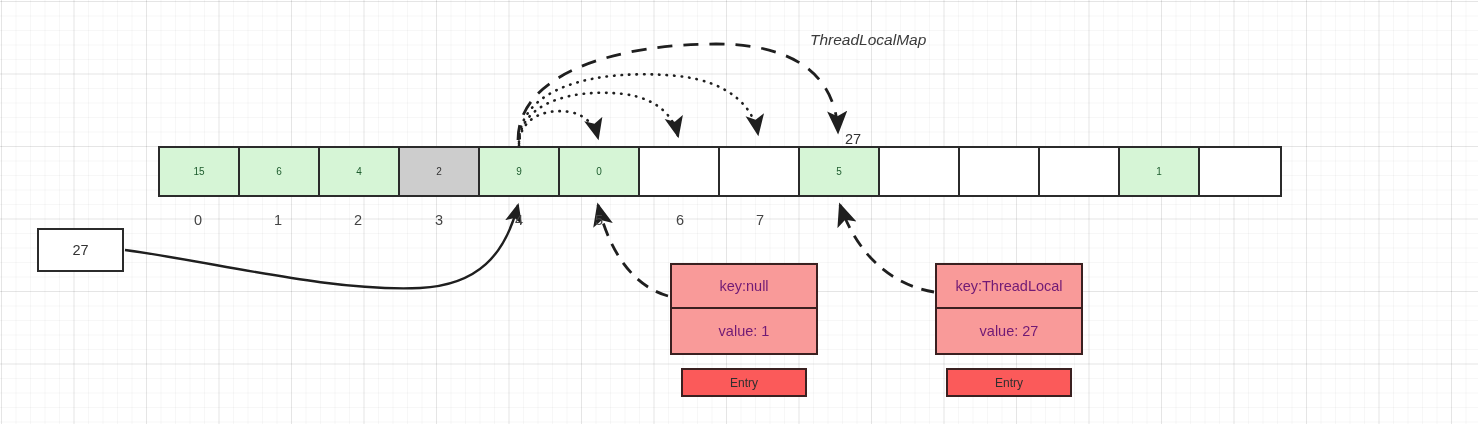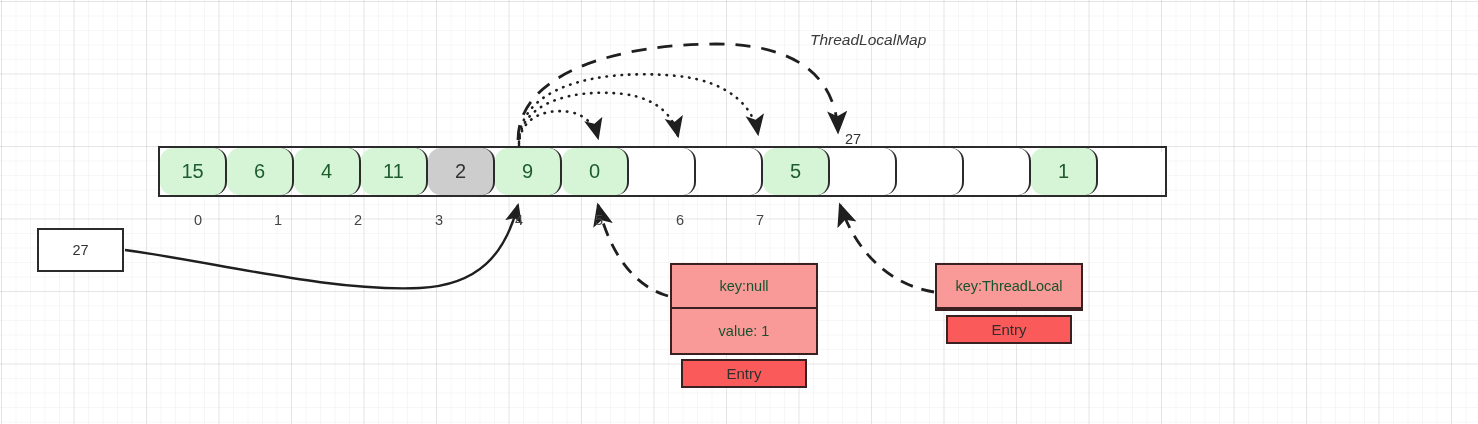--- a/index.html
+++ b/index.html
@@ -43,29 +43,28 @@
   #array {
     position: absolute;
     left: 158px;
     top: 146px;
     height: 51px;
     display: flex;
     border: 2.2px solid #2b2b2b;
     box-sizing: border-box;
   }
   .cell {
-    width: 67px;
+    width: 80px;
     height: 100%;
     box-sizing: border-box;
     border-right: 2.2px solid #2b2b2b;
     display: flex;
     align-items: center;
     justify-content: center;
-    font-size: 20px;
-    border-radius: 13px;
+    font-size: 10px;
   }
   .cell:last-child { border-right: none; }
   .cell.green { background: #d6f5d6; color: #1e5c2e; }
   .cell.gray  { background: #cdcdcd; color: #333333; }
   .cell.empty { background: #ffffff; color: #333333; }
 
   .idx-label {
     position: absolute;
     top: 212px;
     width: 80.3px;
@@ -96,36 +95,36 @@
     box-sizing: border-box;
     width: 148px;
   }
   .entry-row {
     height: 44px;
     background: #f99a99;
     display: flex;
     align-items: center;
     justify-content: center;
     font-size: 14.5px;
-    color: #14532d;
+    color: #701a75;
     box-sizing: border-box;
   }
   .entry-row.key { border-bottom: 2.2px solid #3a2020; }
   .entry-foot {
     margin-left: 11px;
-    margin-top: 4px;
+    margin-top: 13px;
     width: 126px;
     height: 29px;
     background: #fb5a5a;
     border: 2.2px solid #3a2020;
     box-sizing: border-box;
     display: flex;
     align-items: center;
     justify-content: center;
-    font-size: 15px;
+    font-size: 12px;
     color: #2f2f2f;
   }
   .inline-label {
     position: absolute;
     font-size: 14.5px;
     color: #333333;
     white-space: nowrap;
   }
 </style>
 </head>
@@ -174,21 +173,20 @@
 
     <g>
       <path d="M934,292 C 898,286 860,262 840,205" fill="none" stroke="#1f1f1f" stroke-width="2.8" stroke-dasharray="13 9" marker-end="url(#arrowDash)"></path>
     </g>
   </svg>
 
   <div id="array">
     <div class="cell green">15</div>
     <div class="cell green">6</div>
     <div class="cell green">4</div>
-    <div class="cell green">11</div>
     <div class="cell gray">2</div>
     <div class="cell green">9</div>
     <div class="cell green">0</div>
     <div class="cell empty"></div>
     <div class="cell empty"></div>
     <div class="cell green">5</div>
     <div class="cell empty"></div>
     <div class="cell empty"></div>
     <div class="cell empty"></div>
     <div class="cell green">1</div>
@@ -212,17 +210,18 @@
     <div class="entry-main">
       <div class="entry-row key">key:null</div>
       <div class="entry-row value">value: 1</div>
     </div>
     <div class="entry-foot">Entry</div>
   </div>
 
   <div class="entry-group" style="left:935px; top:263px;">
     <div class="entry-main">
       <div class="entry-row key">key:ThreadLocal</div>
+      <div class="entry-row value">value: 27</div>
     </div>
     <div class="entry-foot">Entry</div>
   </div>
 
 </div>
 
 </body></html>

